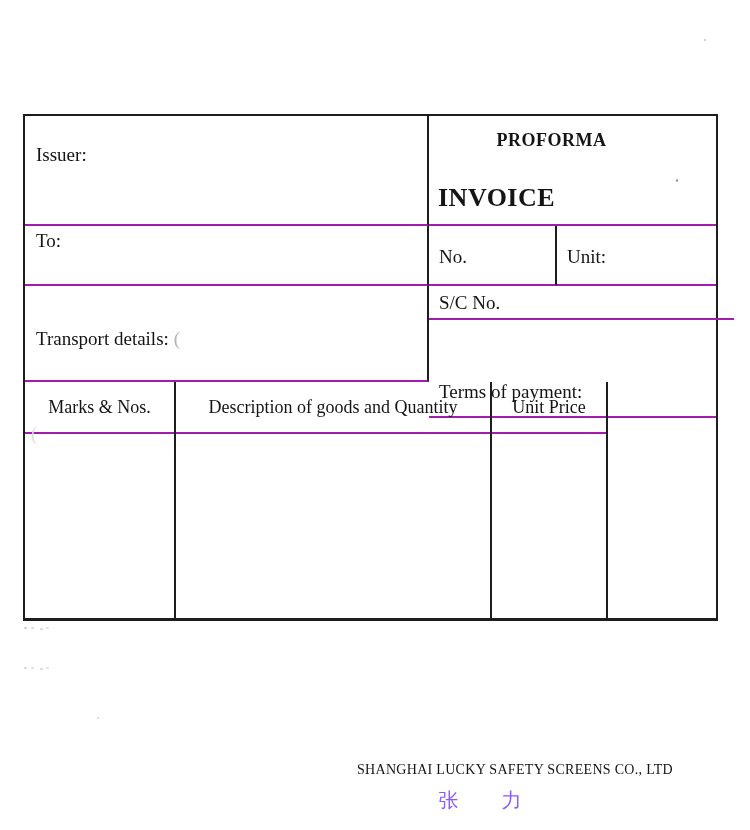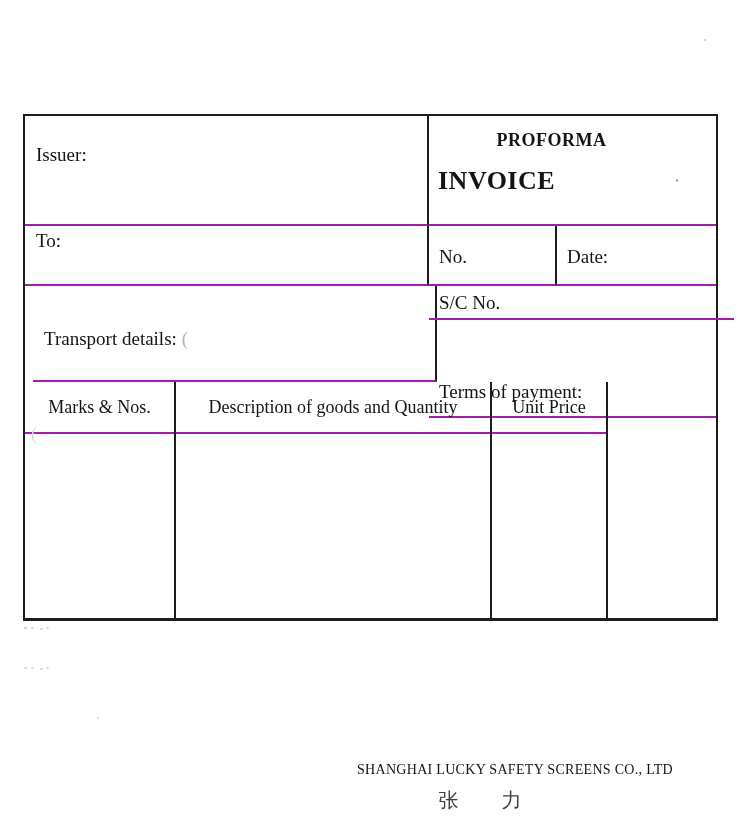--- a/index.html
+++ b/index.html
@@ -41,33 +41,33 @@
   .cell-title    { left: 404px; top: 0;     width: 287px; height: 110px; }
   .title-line1 {
     margin-top: 14px;
     padding-right: 42px;
     text-align: center;
     font-weight: bold;
     font-size: 18px;
     letter-spacing: 0.5px;
   }
   .title-line2 {
-    margin-top: 15px;
+    margin-top: 32px;
     padding-left: 9px;
     text-align: left;
     font-weight: bold;
     font-size: 26px;
     letter-spacing: 0.5px;
   }
 
   .cell-to       { left: 0;     top: 110px; width: 404px; height: 60px;  padding: 4px 0 0 11px; }
   .cell-no       { left: 404px; top: 110px; width: 128px; height: 60px;  padding: 20px 0 0 10px; }
   .cell-date     { left: 532px; top: 110px; width: 159px; height: 60px;  padding: 20px 0 0 10px; }
 
-  .cell-transport{ left: 0;     top: 170px; width: 404px; height: 96px;  padding: 42px 0 0 11px; margin-left: 8px; }
+  .cell-transport{ left: 0;     top: 170px; width: 404px; height: 96px;  padding: 42px 0 0 11px; }
   .faint-paren { color: #b4b4b4; padding-left: 5px; }
   .cell-scno     { left: 404px; top: 170px; width: 305px; height: 34px;  padding: 6px 0 0 10px; }
   .cell-terms    { left: 404px; top: 204px; width: 287px; height: 62px;  padding: 25px 0 0 10px; margin-top: 36px; }
 
   .head-cell {
     top: 266px;
     height: 52px;
     display: flex;
     align-items: center;
     justify-content: center;
@@ -103,21 +103,21 @@
     letter-spacing: 0.3px;
     white-space: nowrap;
   }
   .footer-signature {
     position: absolute;
     left: 300px;
     top: 787px;
     width: 360px;
     text-align: center;
     font-size: 20px;
-    color: #404040;
+    color: #8b5cf6;
   }
   .footer-signature .sig-char { margin: 0 19px; }
 
   
   .speck {
     position: absolute;
     background: #cfcfcf;
     width: 3px;
     height: 2px;
     border-radius: 1px;
@@ -149,21 +149,21 @@
       <div class="title-line2">INVOICE</div>
     </div>
 
     <div class="ft-cell cell-to b-r b-b">
       <span>To:</span>
     </div>
     <div class="ft-cell cell-no b-r b-b">
       <span>No.</span>
     </div>
     <div class="ft-cell cell-date b-b">
-      <span>Date:</span>
+      <span>Unit:</span>
     </div>
 
     <div class="ft-cell cell-transport b-r b-b">
       <span>Transport details:</span><span class="faint-paren">(</span>
     </div>
     <div class="ft-cell cell-scno b-b">
       <span>S/C No.</span>
     </div>
     <div class="ft-cell cell-terms b-b">
       <span>Terms of payment:</span>

